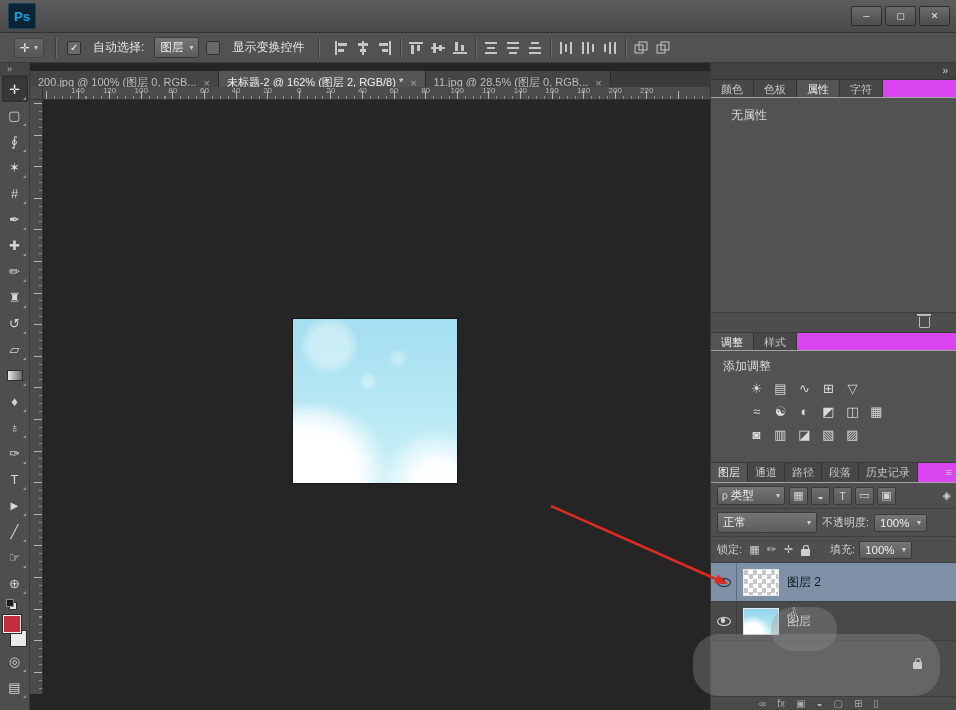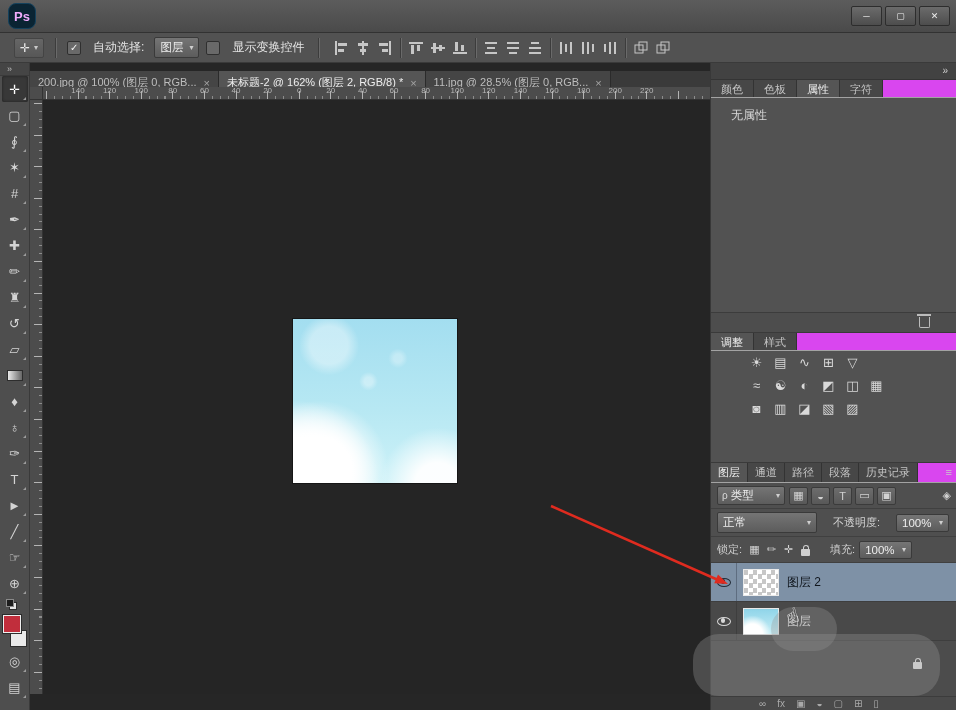--- a/index.html
+++ b/index.html
@@ -6,23 +6,23 @@
   body{
     width:956px;height:710px;overflow:hidden;position:relative;
     background:#535353;color:#d6d6d6;
     font-family:"Liberation Sans","DejaVu Sans",sans-serif;
     font-size:12px;user-select:none;
   }
   
   #titlebar{position:absolute;left:0;top:0;width:956px;height:33px;
     background:linear-gradient(#5c5c5c,#4a4a4a);border-bottom:1px solid #323232;
     display:flex;align-items:center;box-sizing:border-box}
-  #ps-logo{width:26px;height:24px;margin:0 12px 0 8px;background:#0a2433;color:#f0abfc;
+  #ps-logo{width:26px;height:24px;margin:0 12px 0 8px;background:#0a2433;color:#0ea5e9;
     font-weight:bold;font-size:13px;display:flex;align-items:center;justify-content:center;
-    border:1px solid #14415c;border-radius:8px}
+    border:1px solid #14415c;border-radius:2px}
   #menu-items{display:flex}
   .menu-item{padding:4px 9px;font-size:12px;color:#e4e4e4;white-space:nowrap}
   #win-controls{margin-left:auto;display:flex;gap:3px;margin-right:6px}
   .win-btn{width:29px;height:18px;background:linear-gradient(#6b6b6b,#4d4d4d);
     border:1px solid #2d2d2d;border-radius:2px;color:#ededed;font-size:9px;
     display:flex;align-items:center;justify-content:center;line-height:1}
   
   #optionsbar{position:absolute;left:0;top:33px;width:956px;height:30px;background:#525252;
     border-bottom:1px solid #3a3a3a;display:flex;align-items:center;padding-left:14px;
     box-sizing:border-box;gap:7px}
@@ -121,21 +121,21 @@
   #layers-tabs .ptab{padding:2px 7px}
   #layers-tabs{height:20px}
   .panel-menu{position:absolute;right:5px;top:3px;font-size:11px;color:#c9c9c9}
   .filter-row{display:flex;align-items:center;gap:4px;padding:3px 6px;height:26px;box-sizing:border-box;
     background:#4f4f4f;border-bottom:1px solid #404040}
   .dd.small{width:68px;padding:1px 4px;gap:3px}
   .srch{font-size:10px;color:#d8d8d8}
   .filter-icon{width:19px;height:18px;display:flex;align-items:center;justify-content:center;font-size:11px;
     color:#d2d2d2;background:linear-gradient(#6d6d6d,#585858);border:1px solid #3b3b3b;border-radius:2px;box-sizing:border-box}
   .filter-toggle{margin-left:auto;font-size:11px;color:#cfcfcf}
-  .blend-row{display:flex;align-items:center;gap:16px;padding:4px 6px;height:28px;box-sizing:border-box;
+  .blend-row{display:flex;align-items:center;gap:5px;padding:4px 6px;height:28px;box-sizing:border-box;
     background:#4f4f4f;border-bottom:1px solid #404040}
   .dd.blend{width:100px}
   .dd.num{width:53px}
   .plabel{font-size:11px;color:#d0d0d0;white-space:nowrap}
   .lock-row{display:flex;align-items:center;gap:4px;padding:3px 6px;height:26px;box-sizing:border-box;
     background:#4f4f4f;border-bottom:1px solid #404040}
   .lock-btn{width:17px;height:16px;display:flex;align-items:center;justify-content:center;font-size:11px;color:#d2d2d2}
   #lock-icons{display:flex;margin-right:12px}
   .layer-row{display:flex;align-items:center;height:38px;border-bottom:1px solid #3e3e3e;background:#494949}
   .layer-row.selected{background:#7e91a6}
@@ -442,20 +442,21 @@
     <div class="props-footer">
       <span class="trash"></span>
     </div>
   </div>
 
   <div id="adjust-group">
     <div class="ptabs" id="adjust-tabs">
         <span class="ptab active">调整</span>
         <span class="ptab">样式</span>
       </div>
+    <div class="adjust-hint">添加调整</div>
     <div id="adjust-grid">
         <div class="adj-row">
           <span class="adj-icon">☀</span>
           <span class="adj-icon">▤</span>
           <span class="adj-icon">∿</span>
           <span class="adj-icon">⊞</span>
           <span class="adj-icon">▽</span>
         </div>
         <div class="adj-row">
           <span class="adj-icon">≈</span>

